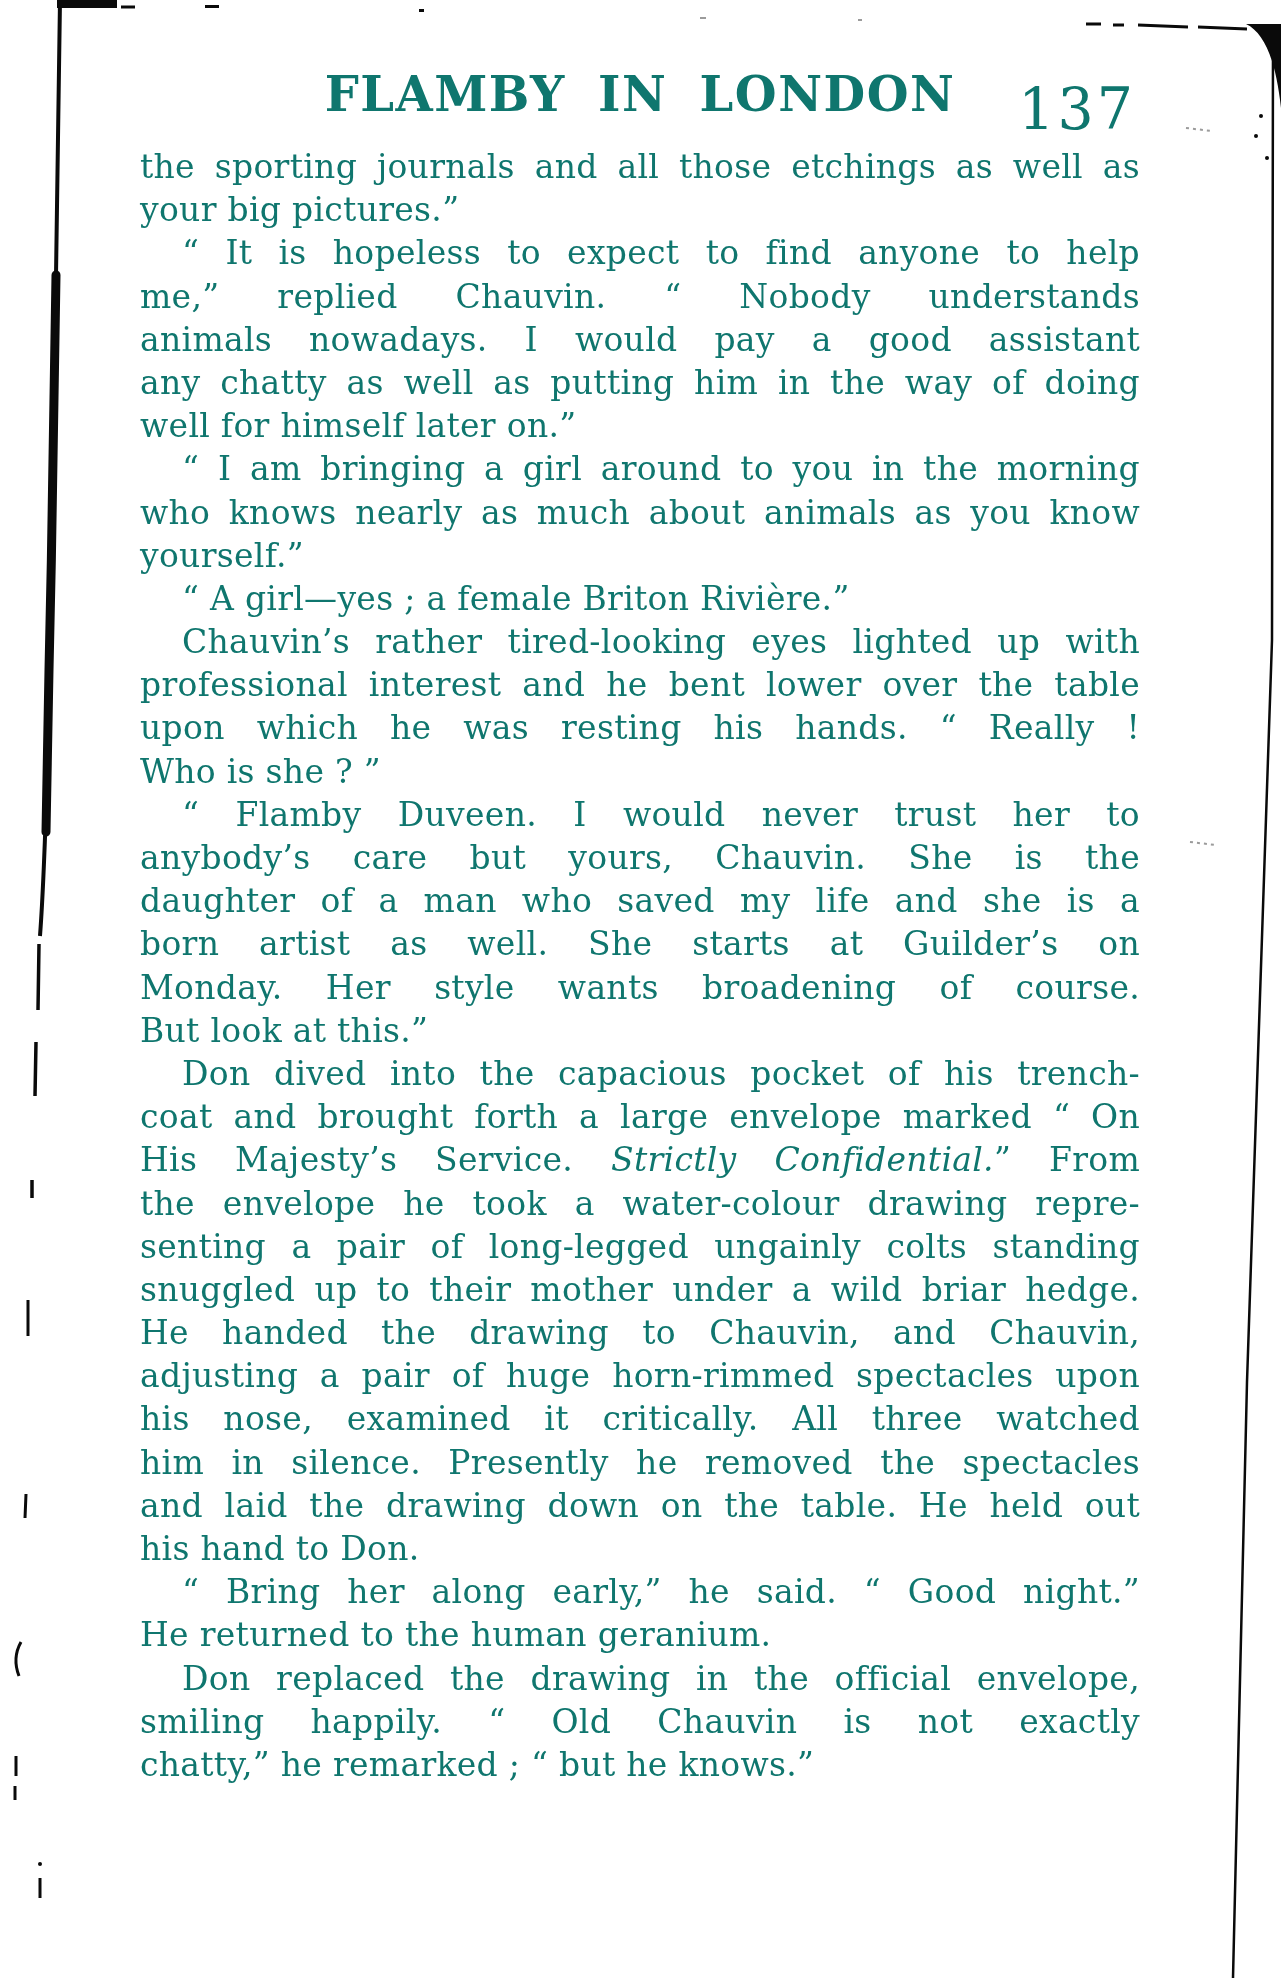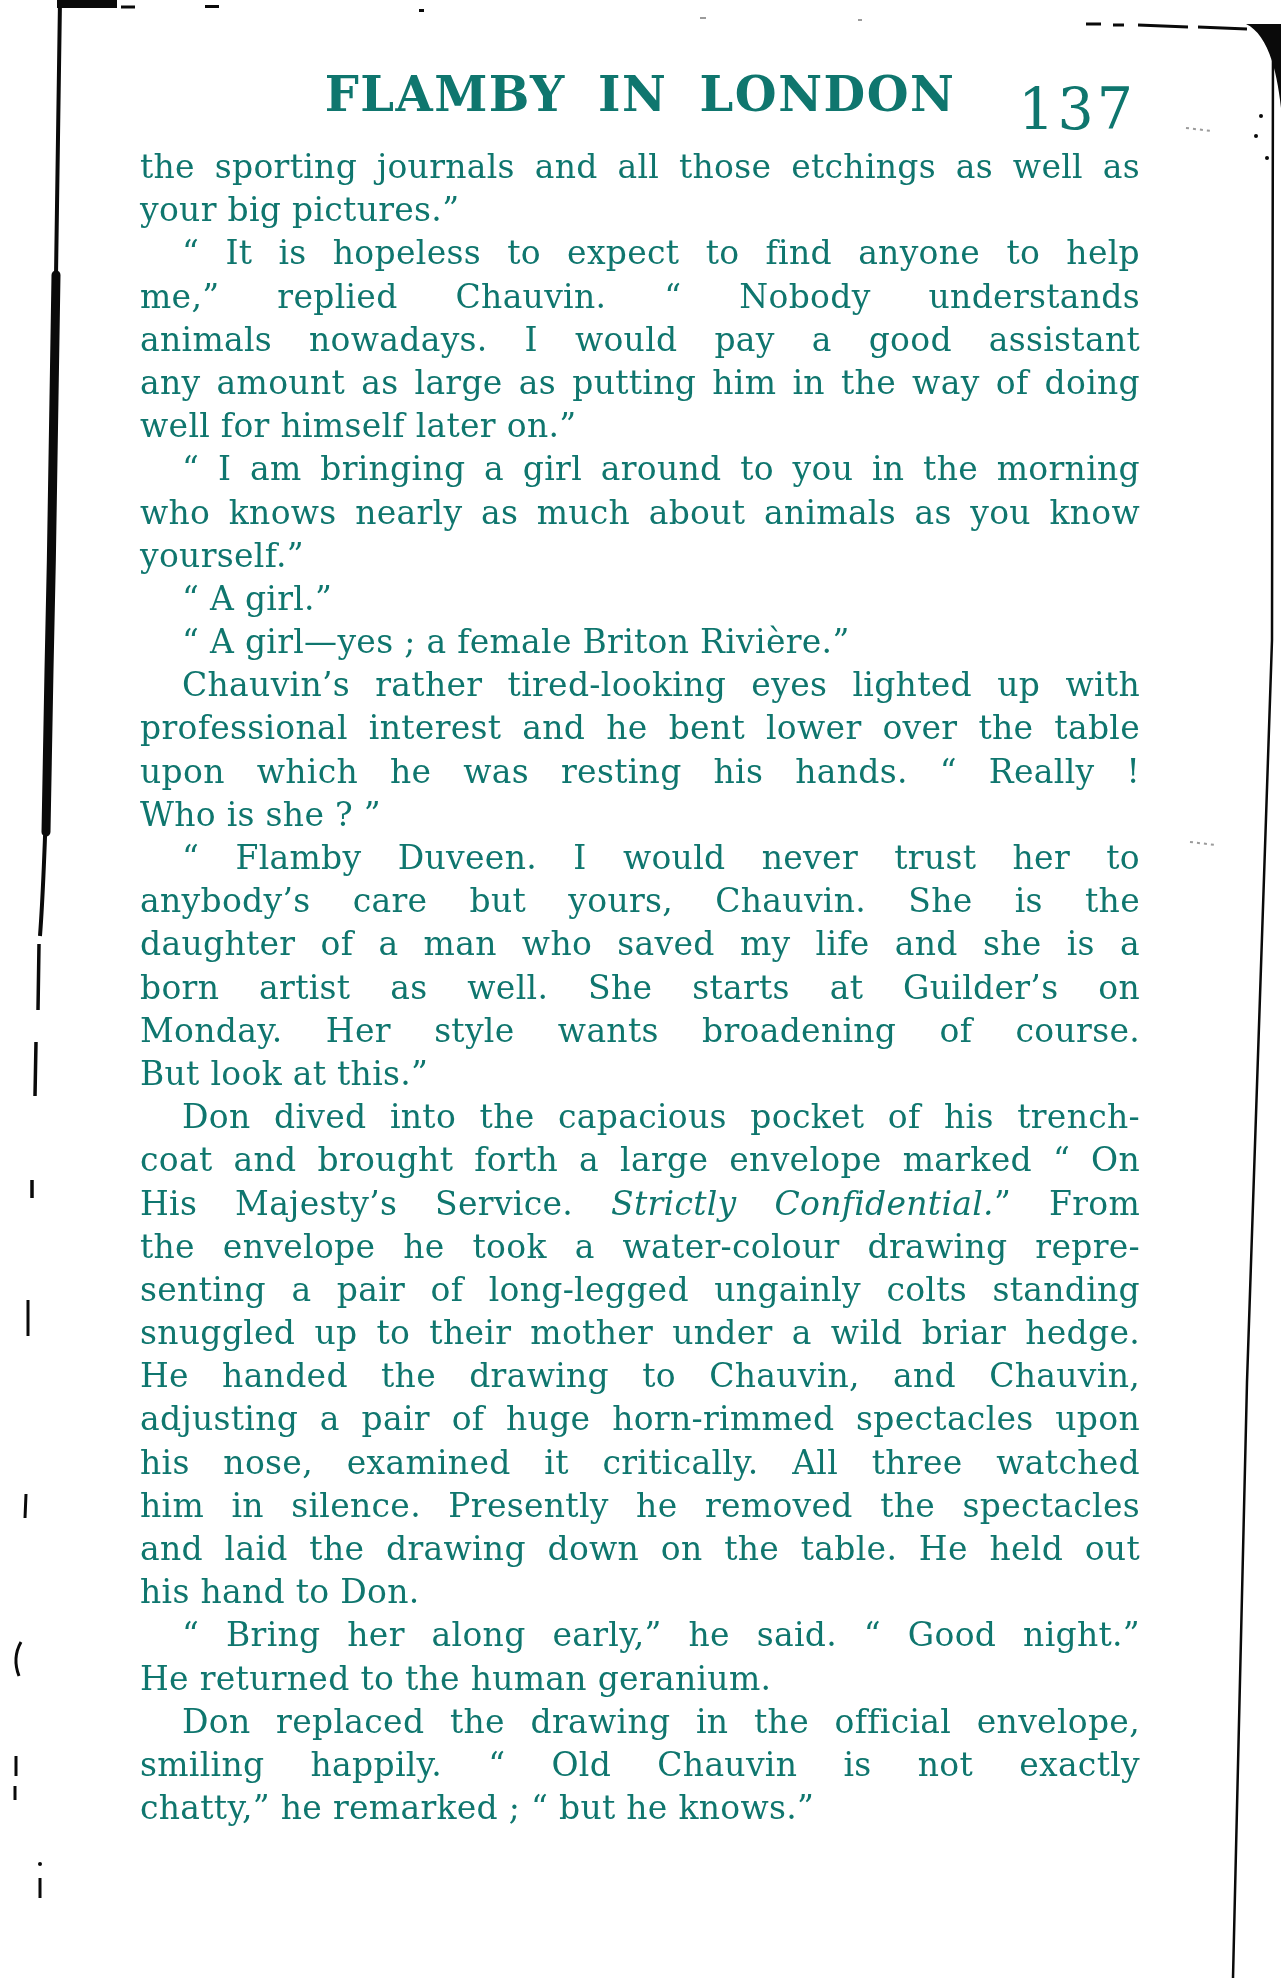--- a/index.html
+++ b/index.html
@@ -75,26 +75,25 @@
     <div class="head-title">FLAMBY IN LONDON</div>
     <div class="page-number">137</div>
   </header>
 
   <main class="text-block" id="text-block">
       <div class="line"><span>the sporting journals and all those etchings as well as</span></div>
       <div class="line end"><span>your big pictures.”</span></div>
       <div class="line indent"><span>“ It is hopeless to expect to find anyone to help</span></div>
       <div class="line"><span>me,” replied Chauvin. “ Nobody understands</span></div>
       <div class="line"><span>animals nowadays. I would pay a good assistant</span></div>
-      <div class="line"><span>any amount as large as putting him in the way of doing</span></div>
+      <div class="line"><span>any chatty as well as putting him in the way of doing</span></div>
       <div class="line end"><span>well for himself later on.”</span></div>
       <div class="line indent"><span>“ I am bringing a girl around to you in the morning</span></div>
       <div class="line"><span>who knows nearly as much about animals as you know</span></div>
       <div class="line end"><span>yourself.”</span></div>
-      <div class="line indent end"><span>“ A girl.”</span></div>
       <div class="line indent end"><span>“ A girl—yes ; a female Briton Rivière.”</span></div>
       <div class="line indent"><span>Chauvin’s rather tired-looking eyes lighted up with</span></div>
       <div class="line"><span>professional interest and he bent lower over the table</span></div>
       <div class="line"><span>upon which he was resting his hands. “ Really !</span></div>
       <div class="line end"><span>Who is she ? ”</span></div>
       <div class="line indent"><span>“ Flamby Duveen. I would never trust her to</span></div>
       <div class="line"><span>anybody’s care but yours, Chauvin. She is the</span></div>
       <div class="line"><span>daughter of a man who saved my life and she is a</span></div>
       <div class="line"><span>born artist as well. She starts at Guilder’s on</span></div>
       <div class="line"><span>Monday. Her style wants broadening of course.</span></div>

